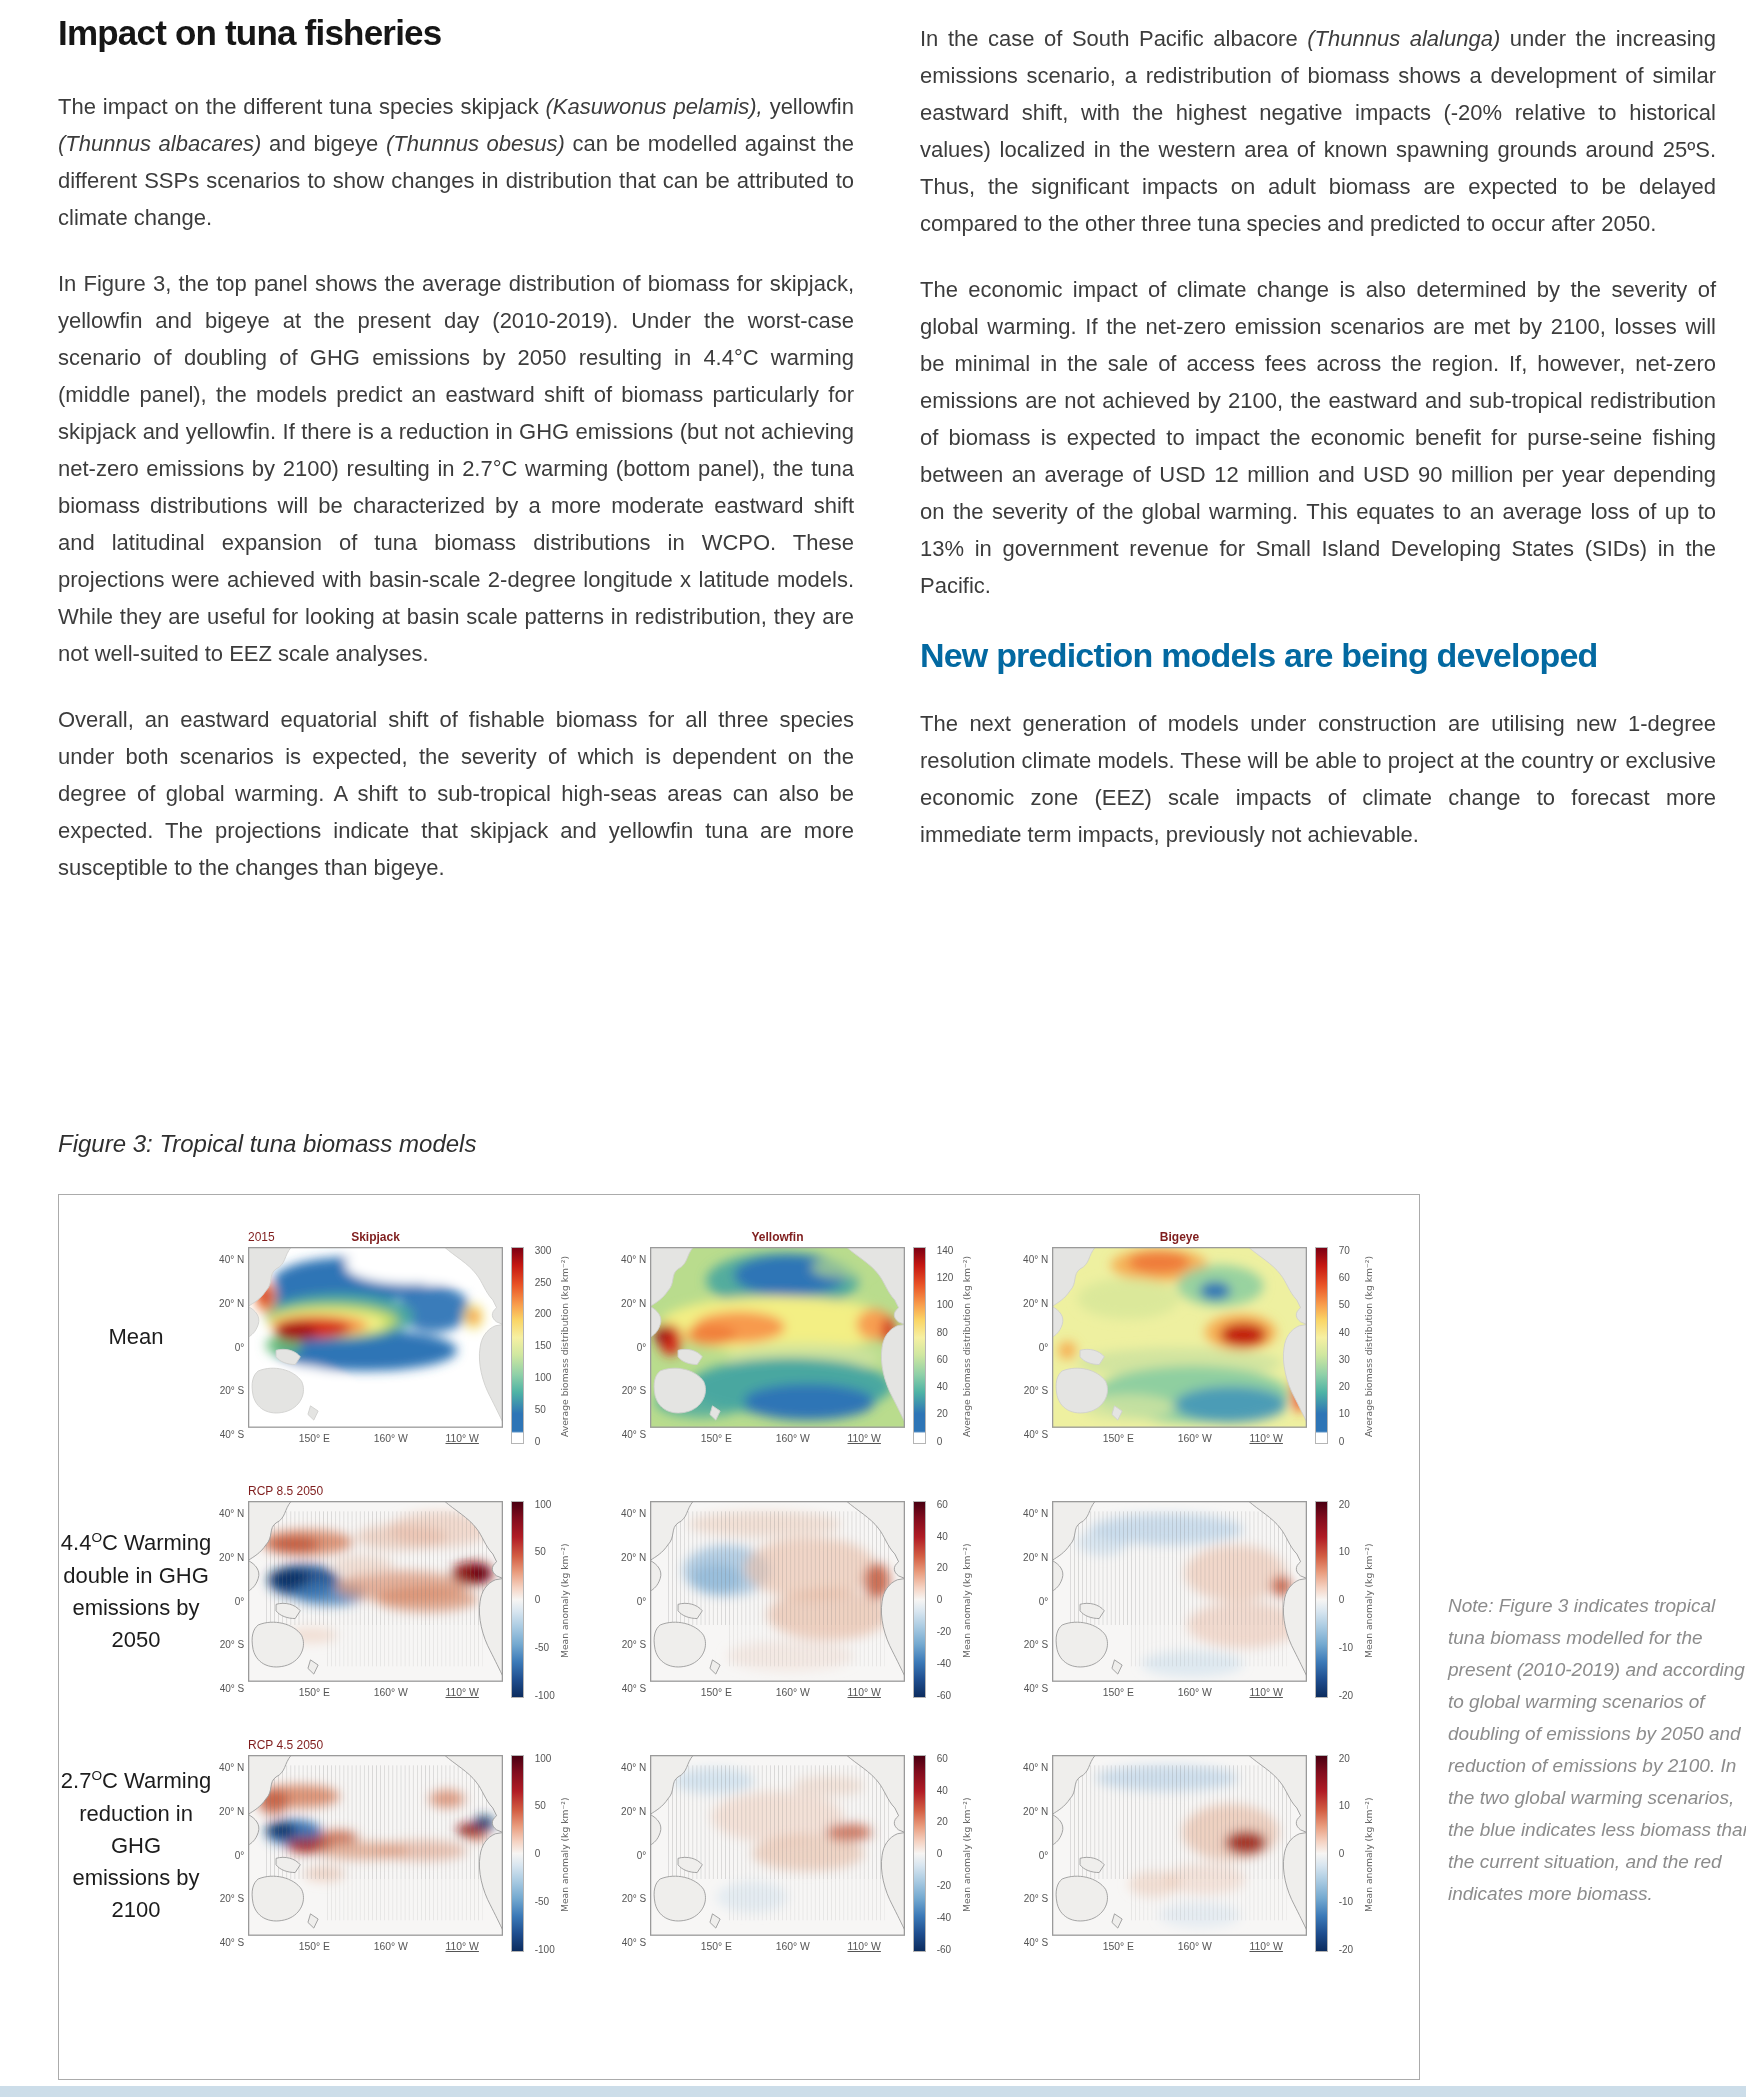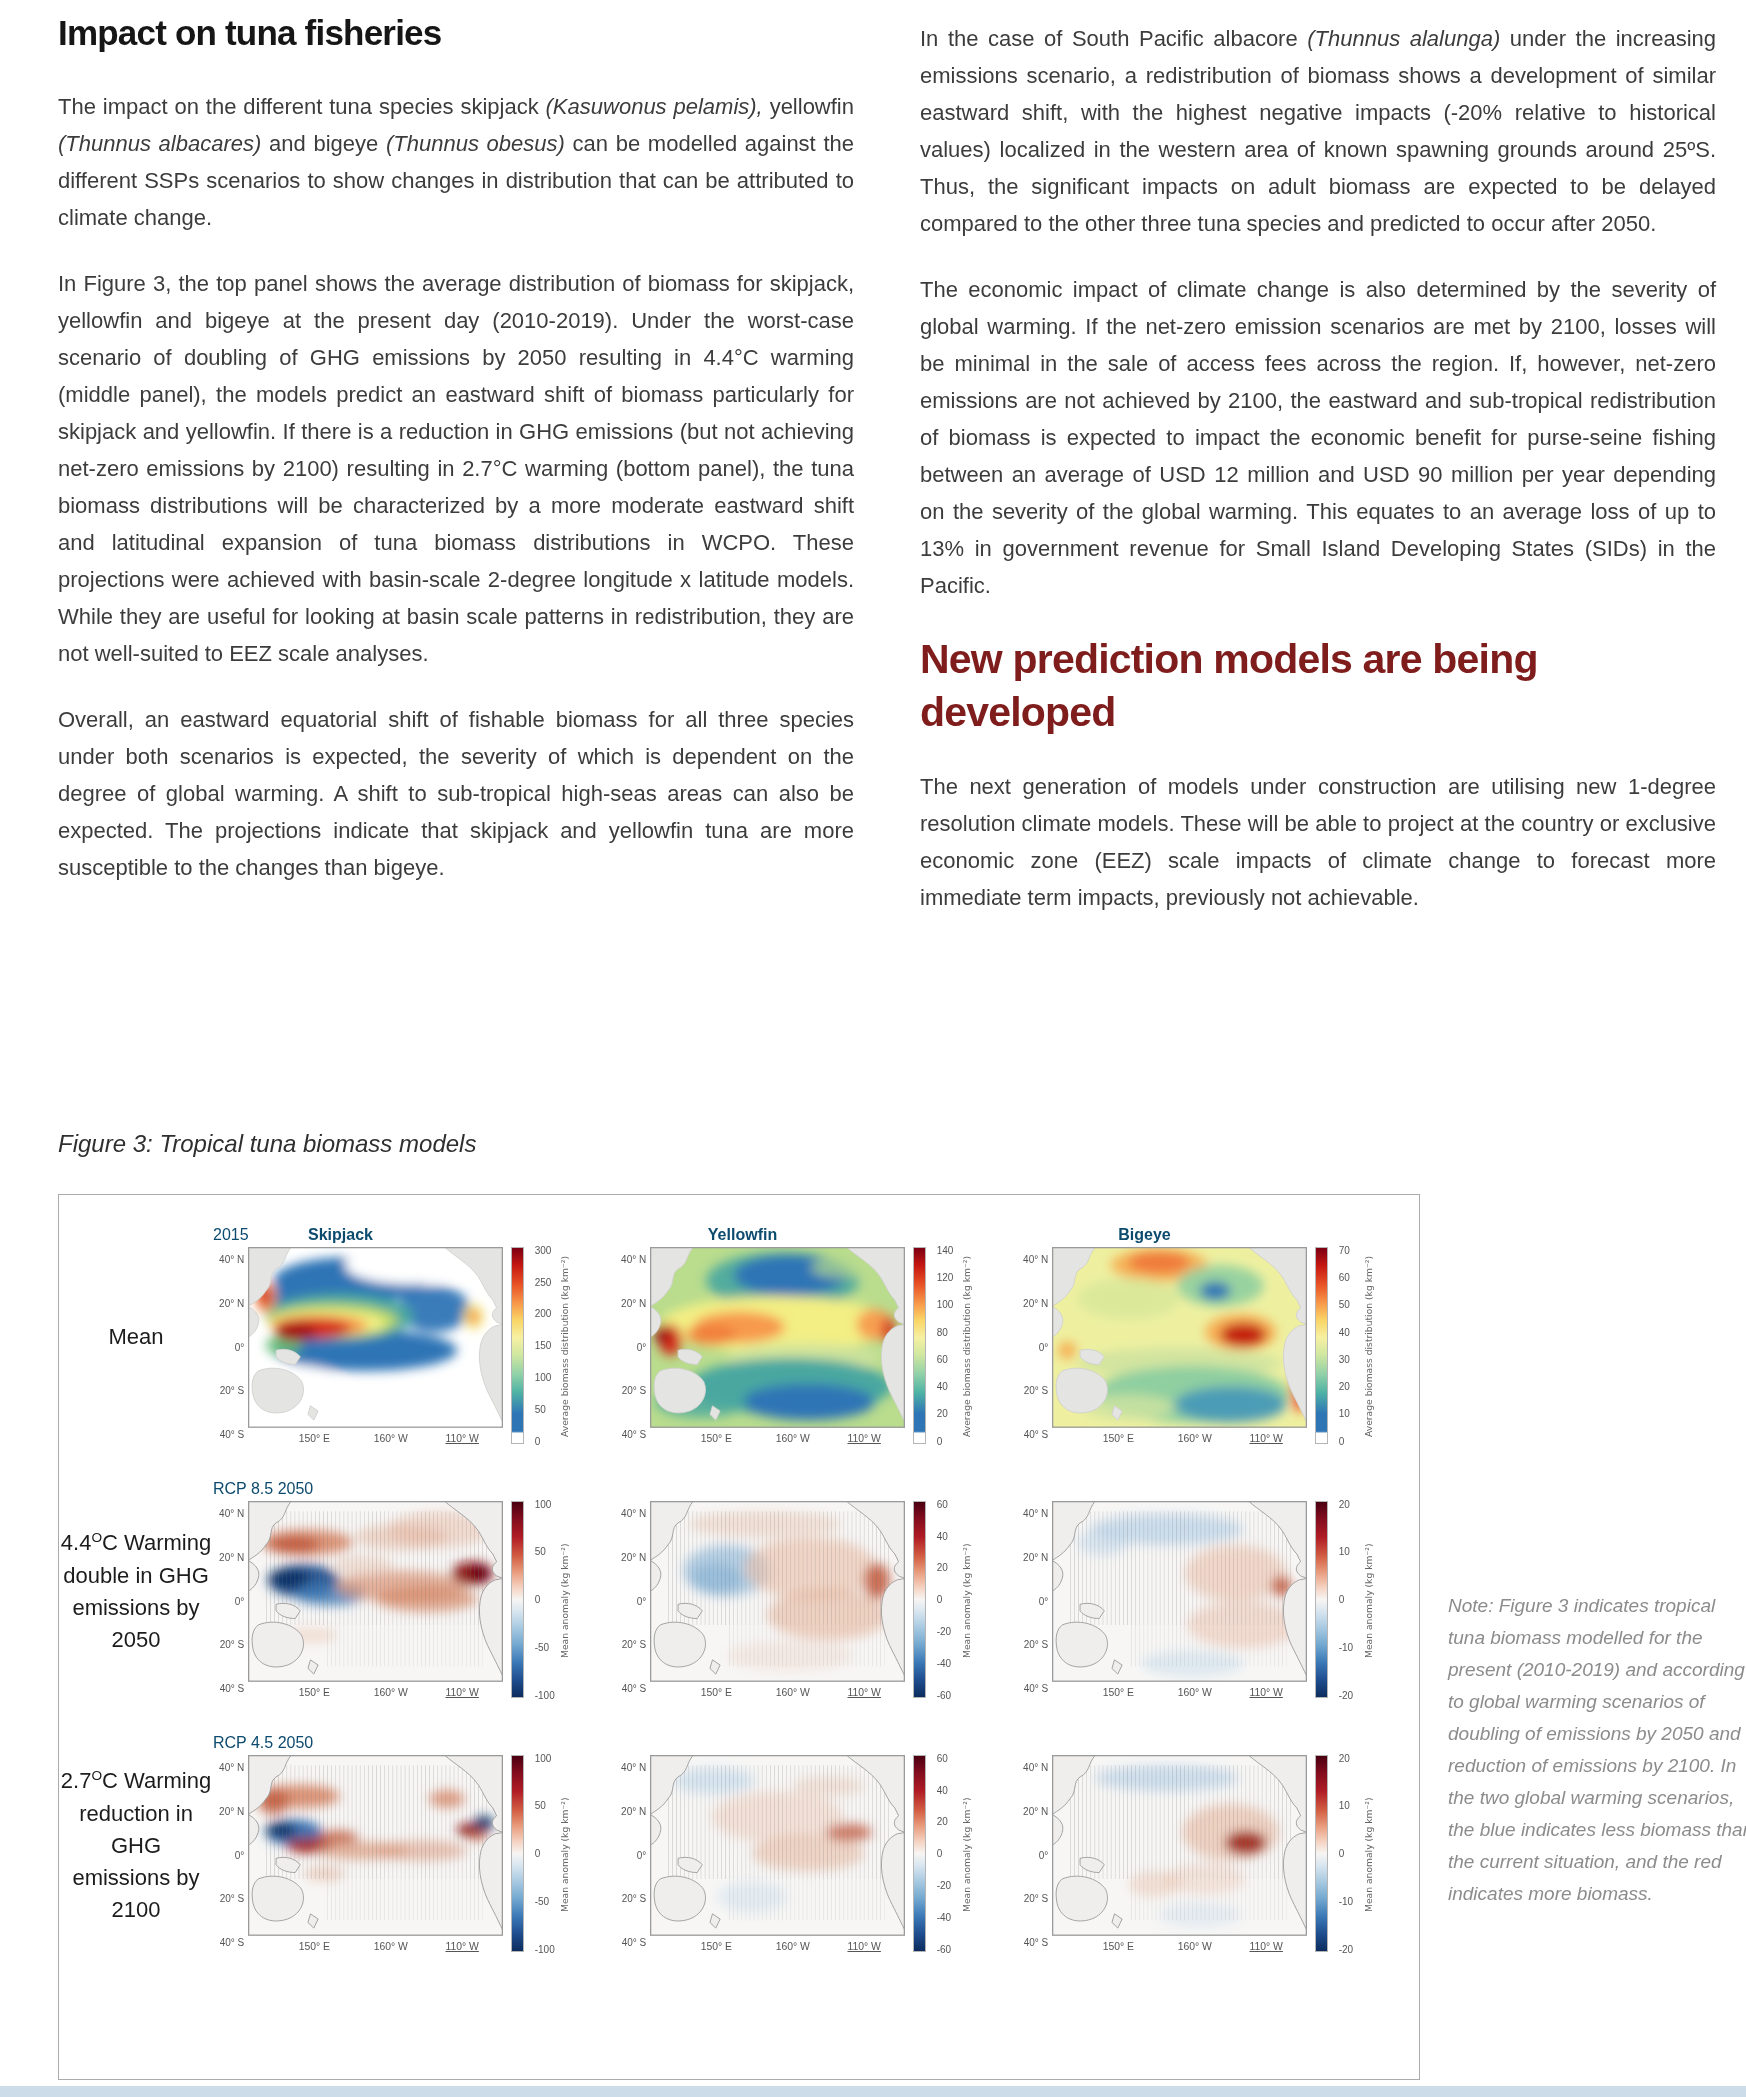--- a/index.html
+++ b/index.html
@@ -3,35 +3,35 @@
 <meta charset="utf-8">
 <style>
   html,body{margin:0;padding:0;background:#ffffff;}
   .page{position:relative;width:1747px;height:2097px;background:#ffffff;font-family:"Liberation Sans",sans-serif;overflow:hidden;}
 
   
   .col{position:absolute;}
   .col-left{left:58px;top:14px;width:796px;}
   .col-right{left:920px;top:20px;width:796px;}
   h1{font-size:35px;font-weight:bold;letter-spacing:-0.8px;color:#161616;margin:0 0 35px 0;line-height:1.1;}
-  h2{font-size:41px;font-weight:bold;letter-spacing:-0.8px;color:#7f1d1d;margin:10.8px 0 28px 0;line-height:1.3;}
+  h2{font-size:34px;font-weight:bold;letter-spacing:-0.8px;color:#0369a1;margin:10.8px 0 28px 0;line-height:1.3;}
   p.body{font-size:22px;line-height:37px;color:#3c3c3c;text-align:justify;margin:0 0 29px 0;}
   .it{font-style:italic;}
   .caption{position:absolute;left:58px;top:1130px;font-size:24px;font-style:italic;color:#2f2f2f;margin:0;}
   .note{position:absolute;left:1448px;top:1590px;width:306px;font-size:19px;line-height:32px;font-style:italic;color:#8c8c8c;}
   .footer-strip{position:absolute;left:0;bottom:0;width:100%;height:11.5px;background:#ccdde9;}
 
   
   .figure-box{position:absolute;left:58px;top:1194px;width:1362px;height:886px;border:0.8px solid #ababab;background:#ffffff;box-sizing:border-box;padding-top:29px;}
   .fig-row{display:flex;margin-bottom:32px;}
   .row-label{flex:0 0 154px;width:154px;display:flex;flex-direction:column;justify-content:center;align-items:center;text-align:center;font-size:22px;line-height:32px;color:#1c1c1c;}
   .row-label sup{font-size:0.62em;vertical-align:super;}
   .panels{display:flex;flex:1;}
   .panel{flex:0 0 402px;width:402px;box-sizing:border-box;}
-  .panel-head{height:23px;position:relative;width:255px;font-size:16px;color:#0c4a6e;}
+  .panel-head{height:23px;position:relative;margin-left:35px;width:255px;font-size:12px;color:#7f1d1d;}
   .corner{position:absolute;left:0;bottom:3.1px;}
   .ptitle{position:absolute;left:0;right:0;bottom:3.1px;text-align:center;font-weight:bold;}
   .panel-body{display:flex;height:199px;position:relative;}
   .yticks{flex:0 0 35px;width:35px;position:relative;font-size:10px;color:#555;}
   .yticks span{position:absolute;right:3.8px;transform:translateY(-50%);white-space:nowrap;}
   .yticks span:nth-child(1){top:6%;}
   .yticks span:nth-child(2){top:28%;}
   .yticks span:nth-child(3){top:50%;}
   .yticks span:nth-child(4){top:72%;text-align:center;}
   .yticks span:nth-child(5){top:94%;}

